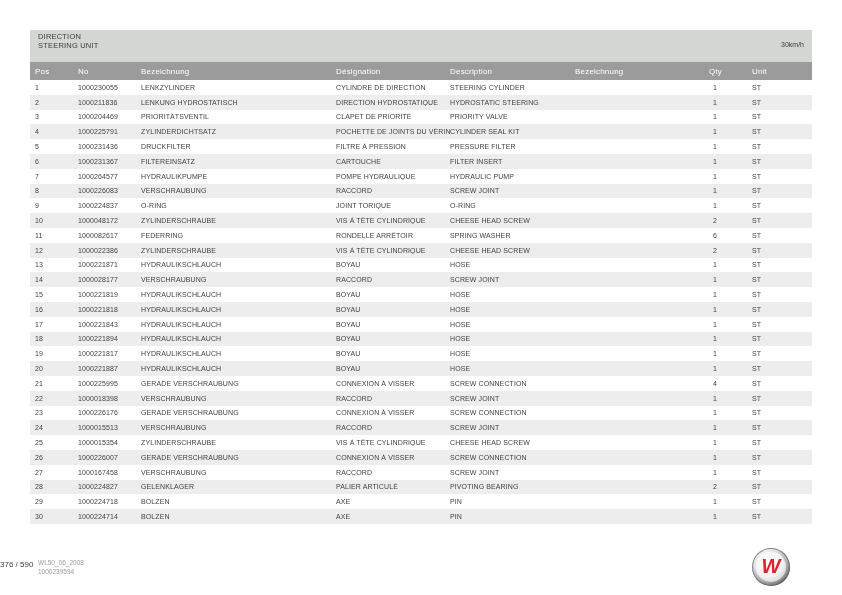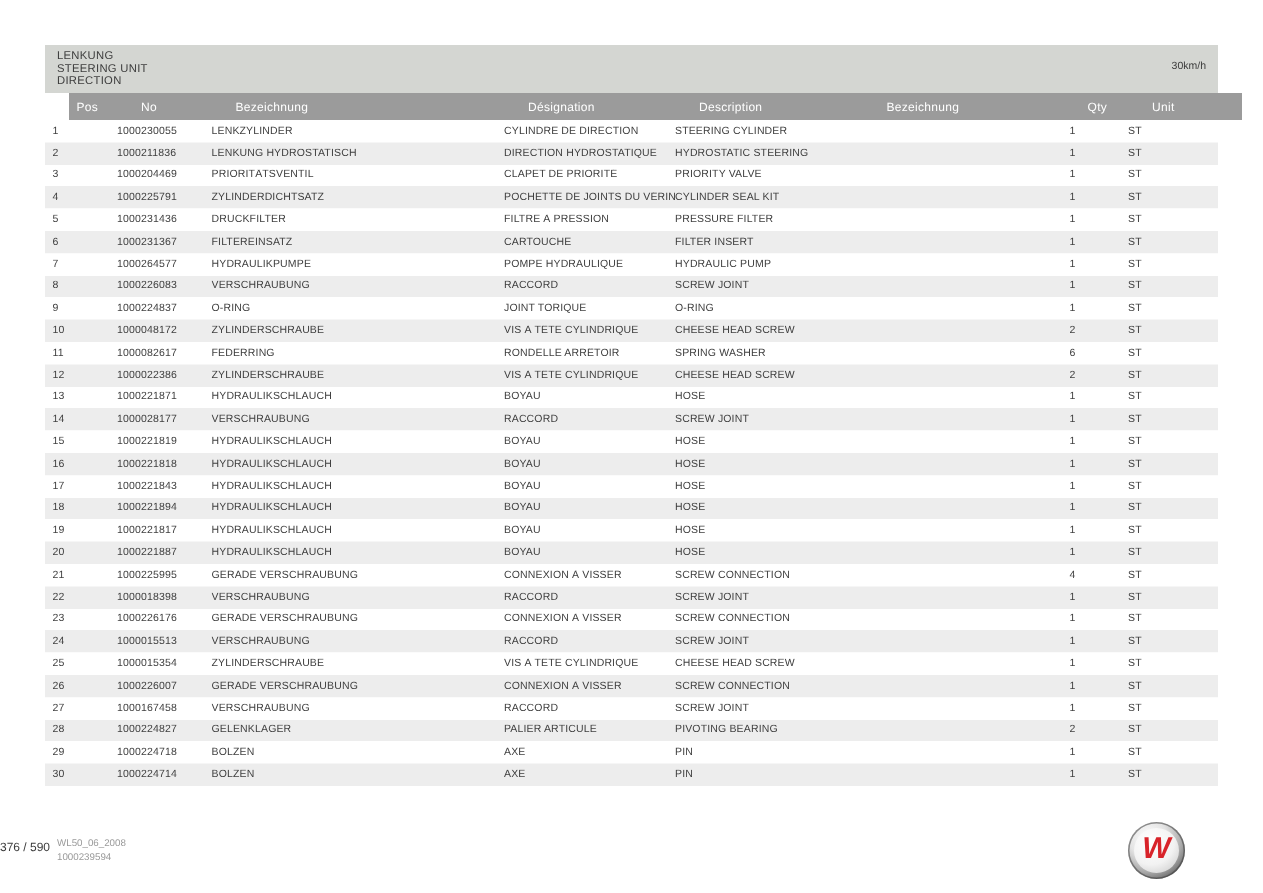--- a/index.html
+++ b/index.html
@@ -13,21 +13,21 @@
   
   .band{
     position:absolute;left:0;top:30px;width:782px;height:32px;
     background:#d4d6d2;box-sizing:border-box;padding:3px 8px 0 8px;
   }
   .band .title-line{font-size:7.5px;line-height:8.5px;color:#3c3c3c;letter-spacing:.2px;}
   .band .speed{position:absolute;right:8px;top:11px;font-size:7px;color:#3c3c3c;}
 
   
   .thead{
-    position:absolute;left:16px;top:62px;width:782px;height:18px;
+    position:absolute;left:0;top:62px;width:782px;height:18px;
     background:#9b9b9b;display:flex;align-items:center;
     color:#ffffff;font-size:8px;letter-spacing:.2px;
   }
   .tbody{position:absolute;left:0;top:80px;width:782px;}
   .tr{display:flex;align-items:center;height:14.8px;background:#ffffff;}
   .tr.alt{background:#ededed;}
   .td,.th{box-sizing:border-box;overflow:hidden;white-space:nowrap;}
   .tbody .td{font-size:7px;color:#3f3f3f;letter-spacing:.1px;}
   .col-pos{width:48px;padding-left:5px;}
   .col-no{width:63px;}
@@ -66,23 +66,22 @@
     color:#6d7173;font-weight:bold;font-size:16px;line-height:14.5px;
     letter-spacing:.5px;font-family:"Liberation Sans",sans-serif;
   }
 </style>
 </head>
 <body>
 
 <div class="sheet">
 
   <div class="band">
-    <div class="title-line">LENKUNG</div>
+    <div class="title-line">DIRECTION</div>
     <div class="title-line">STEERING UNIT</div>
-    <div class="title-line">DIRECTION</div>
     <div class="speed">30km/h</div>
   </div>
 
   <div class="thead">
     <div class="th col-pos">Pos</div>
     <div class="th col-no">No</div>
     <div class="th col-bezeichnung">Bezeichnung</div>
     <div class="th col-designation">Désignation</div>
     <div class="th col-description">Description</div>
     <div class="th col-information">Bezeichnung</div>

